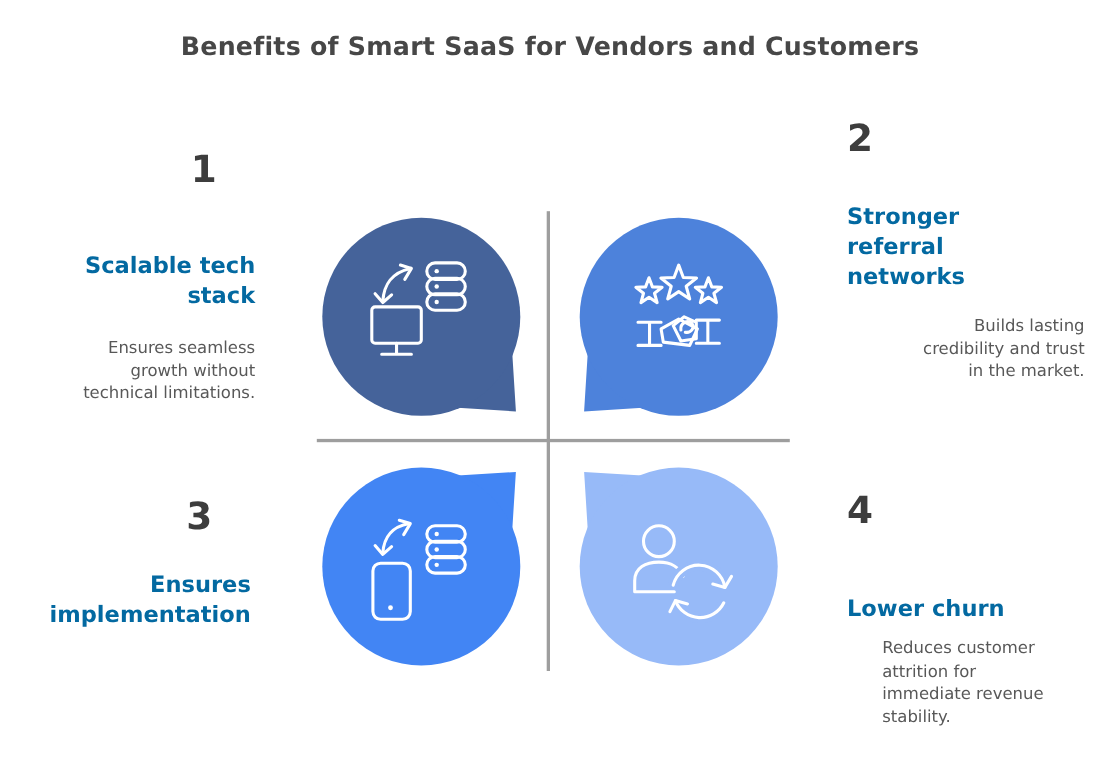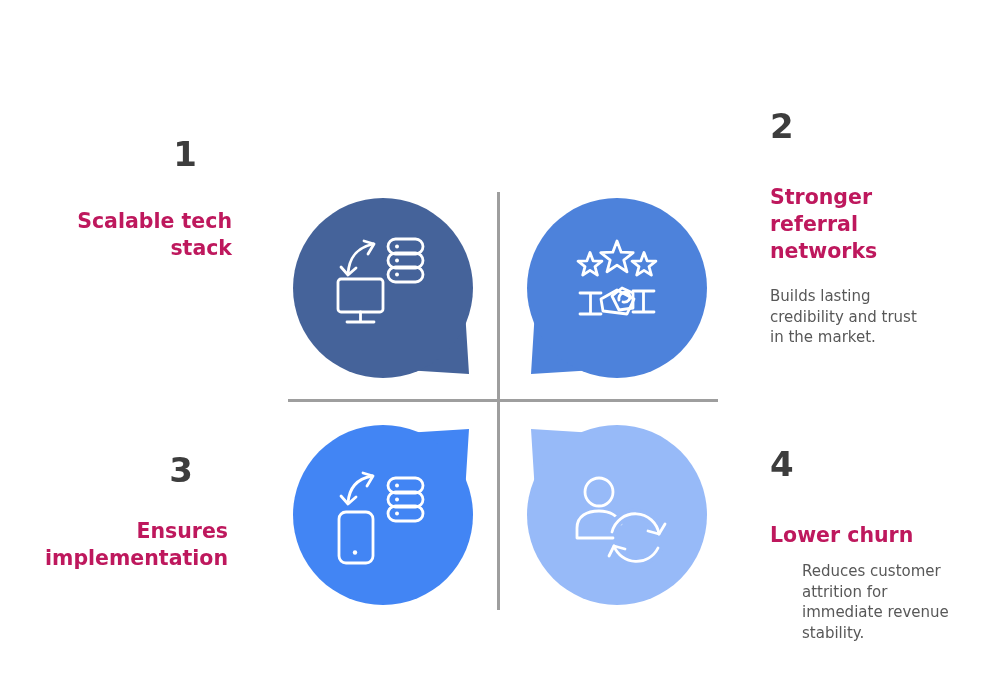--- a/index.html
+++ b/index.html
@@ -21,46 +21,50 @@
   .b3{left:283px;top:415px;}
   .b4{left:517px;top:415px;}
   .qtext{z-index:3;}
   .t1{left:30px;top:134px;width:202px;text-align:right;}
   .t2{left:770px;top:106px;width:216px;text-align:left;}
   .t3{left:30px;top:450px;width:198px;text-align:right;}
   .t4{left:770px;top:444px;width:216px;text-align:left;}
   .qnum{font-size:34px;font-weight:bold;color:#3d3d3d;line-height:40px;}
   .t1 .qnum,.t3 .qnum{padding-right:35px;}
   .qheading{
-    font-size:20.5px;font-weight:bold;color:#be185d;line-height:27px;
+    font-size:20.5px;font-weight:bold;color:#0369a1;line-height:27px;
     white-space:pre-line;margin:0;
   }
   .qbody{
     font-size:15px;color:#585858;line-height:20.5px;
     white-space:pre-line;margin:0;
   }
-  .t1 .qheading{margin-top:34px;text-align:right;} .t1 .qbody{margin-top:24px;}
-  .t2 .qheading{margin-top:38px;} .t2 .qbody{margin-top:21px;}
+  .t1 .qheading{margin-top:54px;text-align:right;} .t1 .qbody{margin-top:24px;}
+  .t2 .qheading{margin-top:38px;} .t2 .qbody{margin-top:21px;text-align:right;}
   .t3 .qheading{margin-top:28px;} .t3 .qbody{margin-top:22px;}
-  .t4 .qheading{margin-top:38px;} .t4 .qbody{margin-top:12px;margin-left:32px;}
+  .t4 .qheading{margin-top:56px;} .t4 .qbody{margin-top:12px;margin-left:32px;}
   .iconstroke{fill:none;stroke:#ffffff;stroke-width:2.8;stroke-linecap:round;stroke-linejoin:round;}
 </style>
 </head>
 <body>
 
 <div id="canvas">
 
+  <div id="title" class="abs">Benefits of Smart SaaS for Vendors and Customers</div>
 
   <div id="divider-v" class="abs divider"></div>
   <div id="divider-h" class="abs divider"></div>
 
   <div class="abs qtext t1">
     <div class="qnum">1</div>
     <h3 class="qheading">Scalable tech
 stack</h3>
+    <p class="qbody">Ensures seamless
+growth without
+technical limitations.</p>
   </div>
 
   <div class="abs qtext t2">
     <div class="qnum">2</div>
     <h3 class="qheading">Stronger
 referral
 networks</h3>
     <p class="qbody">Builds lasting
 credibility and trust
 in the market.</p>

